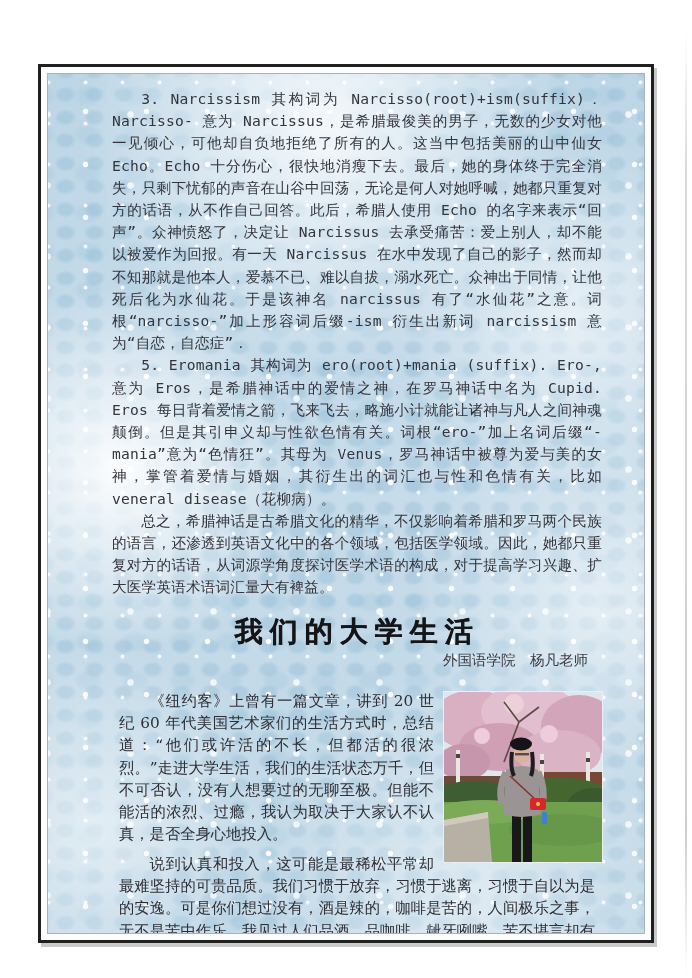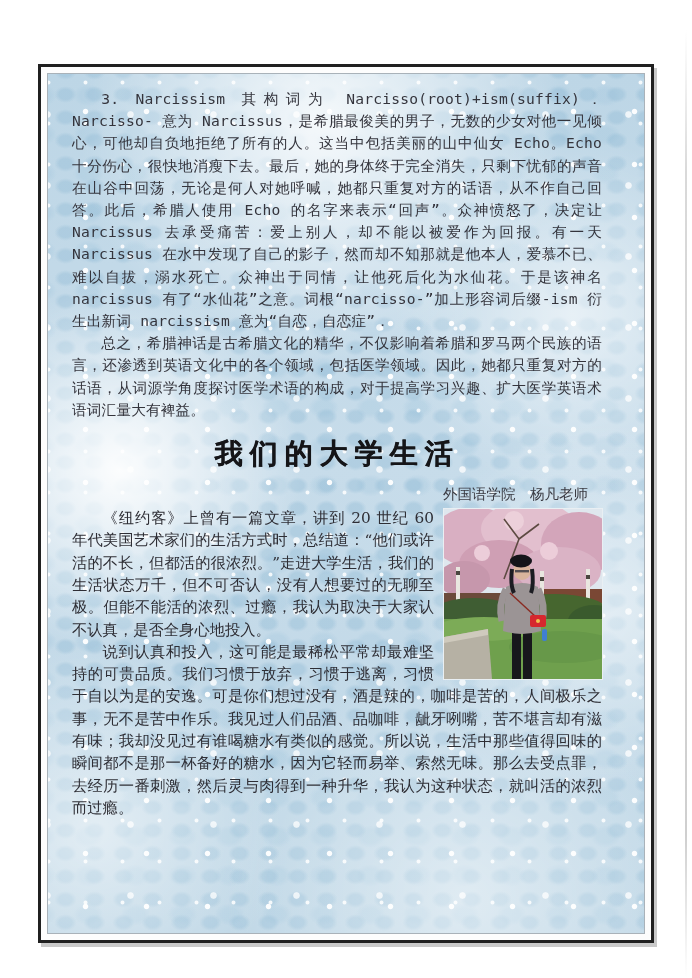--- a/index.html
+++ b/index.html
@@ -39,51 +39,52 @@
       linear-gradient(180deg,#bdd6e6 0%,#c7dcea 45%,#bfd7e6 100%);
     background-size:
       61px 53px, 37px 41px, 83px 71px,
       auto,auto,auto,auto,auto,auto,
       29px 23px, 47px 39px, auto;
     background-position:
       7px 11px, 19px 29px, 41px 5px,
       0 0,0 0,0 0,0 0,0 0,0 0,
       3px 9px, 17px 2px, 0 0;
     overflow:hidden;
+    padding-left:40px;
   }
   .content{
     position:relative;
     padding:14px 42px 14px 24px;
     color:#34343c;
   }
   .a1 p{
     margin:0;
     font-family:"DejaVu Sans Mono","Liberation Mono",monospace;
     font-size:14.6px;line-height:22.2px;
     text-align:justify;text-indent:2em;
     letter-spacing:.2px;
   }
   .a2-title{
-    margin:17px 0 14px 0;
+    margin:17px 0 2px 0;
     text-align:center;
     font-family:Liberation Serif, serif;
     font-weight:900;font-size:28px;line-height:32px;
     letter-spacing:7px;color:#151518;
     text-shadow:.6px 0 0 #151518;
   }
   .a2-byline{
     text-align:right;
     font-size:14.5px;line-height:20px;
     font-family:"DejaVu Serif","Liberation Serif",serif;
     color:#3a3a42;
     padding-right:14px;
-    margin-bottom:3px;
+    margin-bottom:20px;
   }
   .a2 p{
-    margin:0;
+    margin:7px;
     font-family:"DejaVu Serif","Liberation Serif",serif;
     font-size:15.3px;line-height:22.3px;
     text-align:justify;text-indent:2em;
     color:#2e2e35;
   }
   .photo{
     float:right;
     width:158px;height:170px;
     margin:2px 0 6px 10px;
     outline:1px solid #e9eff3;
@@ -94,20 +95,21 @@
 <body>
 
 <div class="scan-edge"></div>
 
 <div class="frame">
   <div class="inner">
     <div class="content">
 
       <div class="a1">
         <p>3. Narcissism 其构词为 Narcisso(root)+ism(suffix)．  Narcisso- 意为 Narcissus，是希腊最俊美的男子，无数的少女对他一见倾心，可他却自负地拒绝了所有的人。这当中包括美丽的山中仙女 Echo。Echo 十分伤心，很快地消瘦下去。最后，她的身体终于完全消失，只剩下忧郁的声音在山谷中回荡，无论是何人对她呼喊，她都只重复对方的话语，从不作自己回答。此后，希腊人使用 Echo 的名字来表示“回声”。众神愤怒了，决定让 Narcissus 去承受痛苦：爱上别人，却不能以被爱作为回报。有一天 Narcissus 在水中发现了自己的影子，然而却不知那就是他本人，爱慕不已、难以自拔，溺水死亡。众神出于同情，让他死后化为水仙花。于是该神名 narcissus 有了“水仙花”之意。词根“narcisso-”加上形容词后缀-ism 衍生出新词 narcissism 意为“自恋，自恋症”．</p>
+        <p>5. Eromania 其构词为 ero(root)+mania (suffix). Ero-,意为 Eros，是希腊神话中的爱情之神，在罗马神话中名为 Cupid. Eros 每日背着爱情之箭，飞来飞去，略施小计就能让诸神与凡人之间神魂颠倒。但是其引申义却与性欲色情有关。词根“ero-”加上名词后缀“-mania”意为“色情狂”。其母为 Venus，罗马神话中被尊为爱与美的女神，掌管着爱情与婚姻，其衍生出的词汇也与性和色情有关，比如 veneral disease（花柳病）。</p>
         <p>总之，希腊神话是古希腊文化的精华，不仅影响着希腊和罗马两个民族的语言，还渗透到英语文化中的各个领域，包括医学领域。因此，她都只重复对方的话语，从词源学角度探讨医学术语的构成，对于提高学习兴趣、扩大医学英语术语词汇量大有裨益。</p>
       </div>
 
       <div class="a2">
         <div class="a2-title">我们的大学生活</div>
         <div class="a2-byline">外国语学院　杨凡老师</div>
 
         <div>
           <svg class="photo" viewBox="0 0 158 170" preserveAspectRatio="none" role="img">
 

